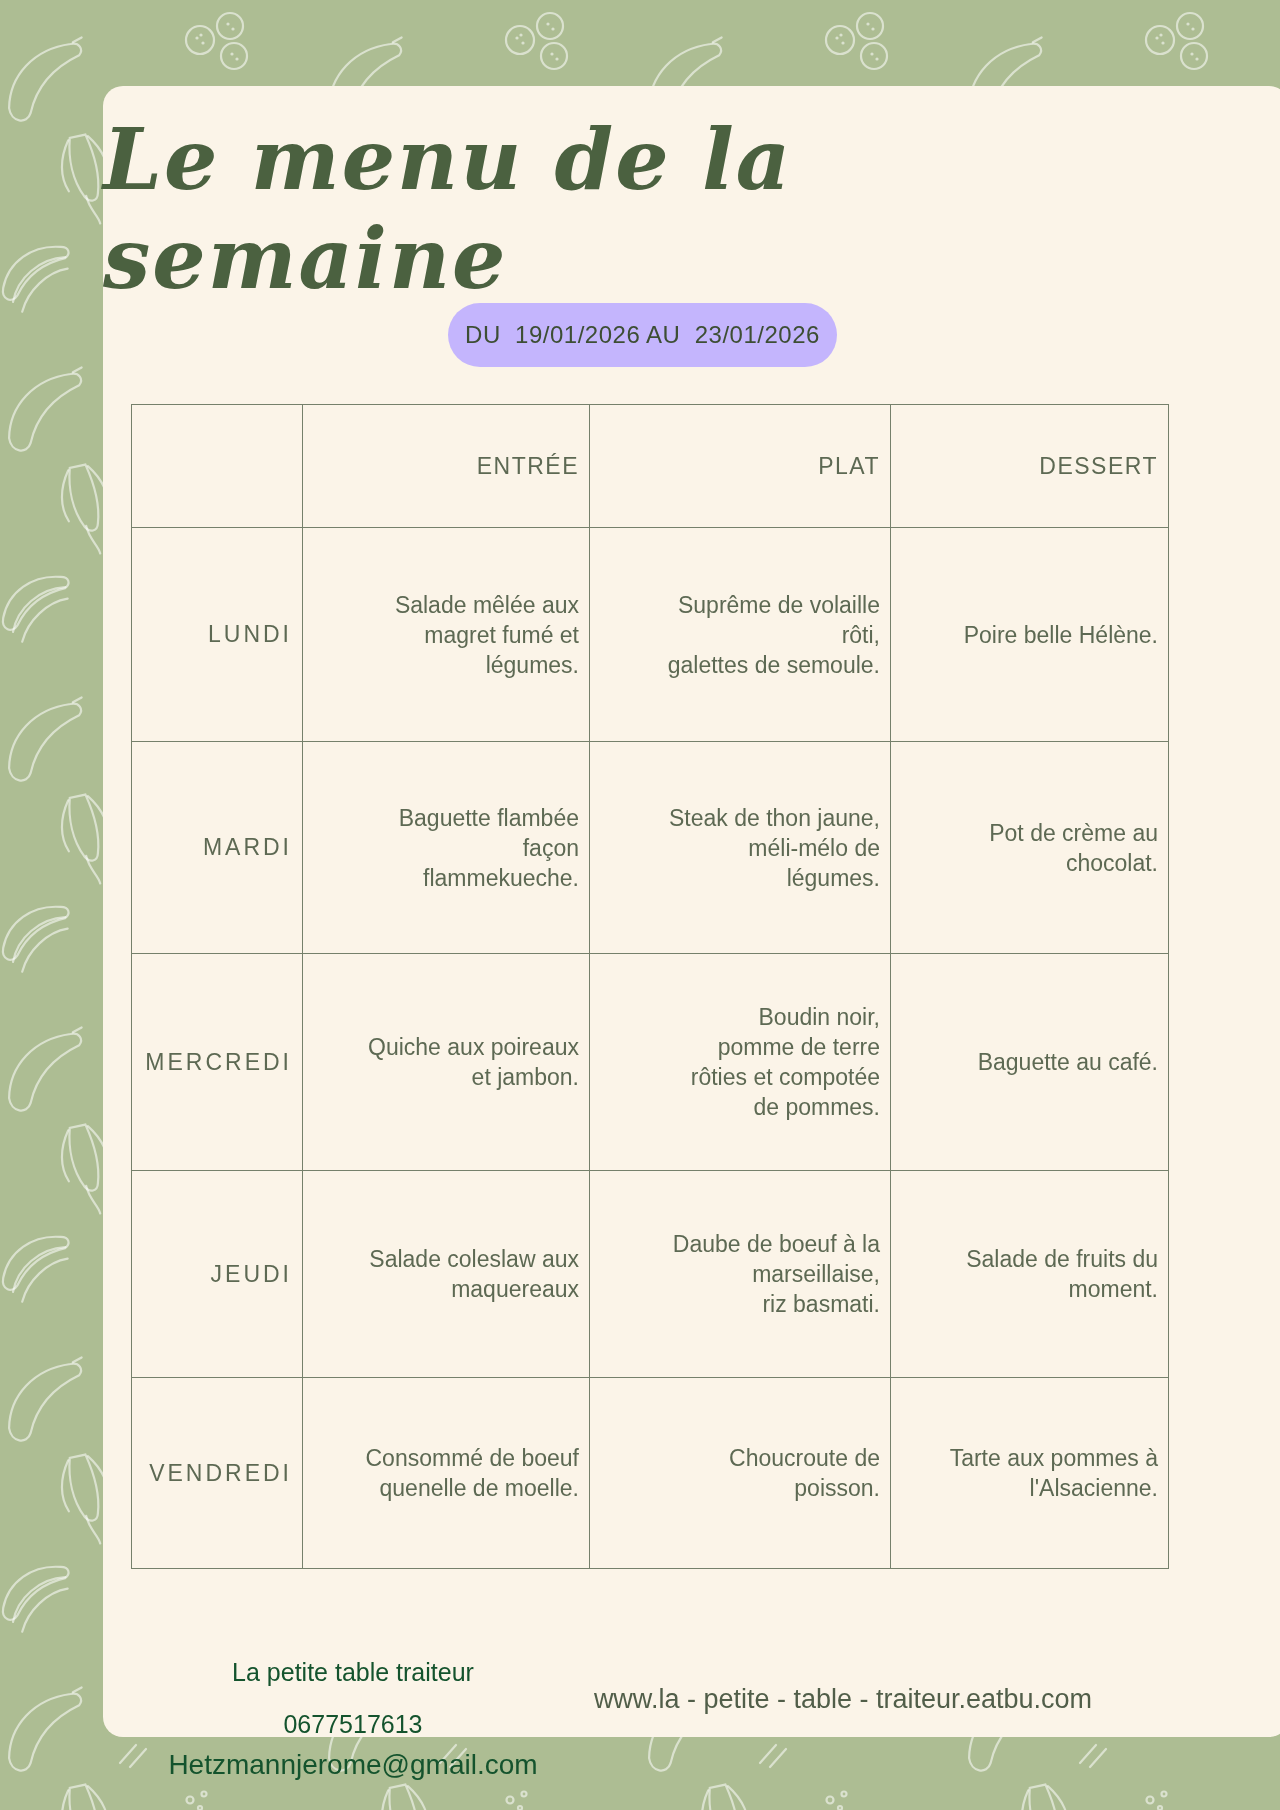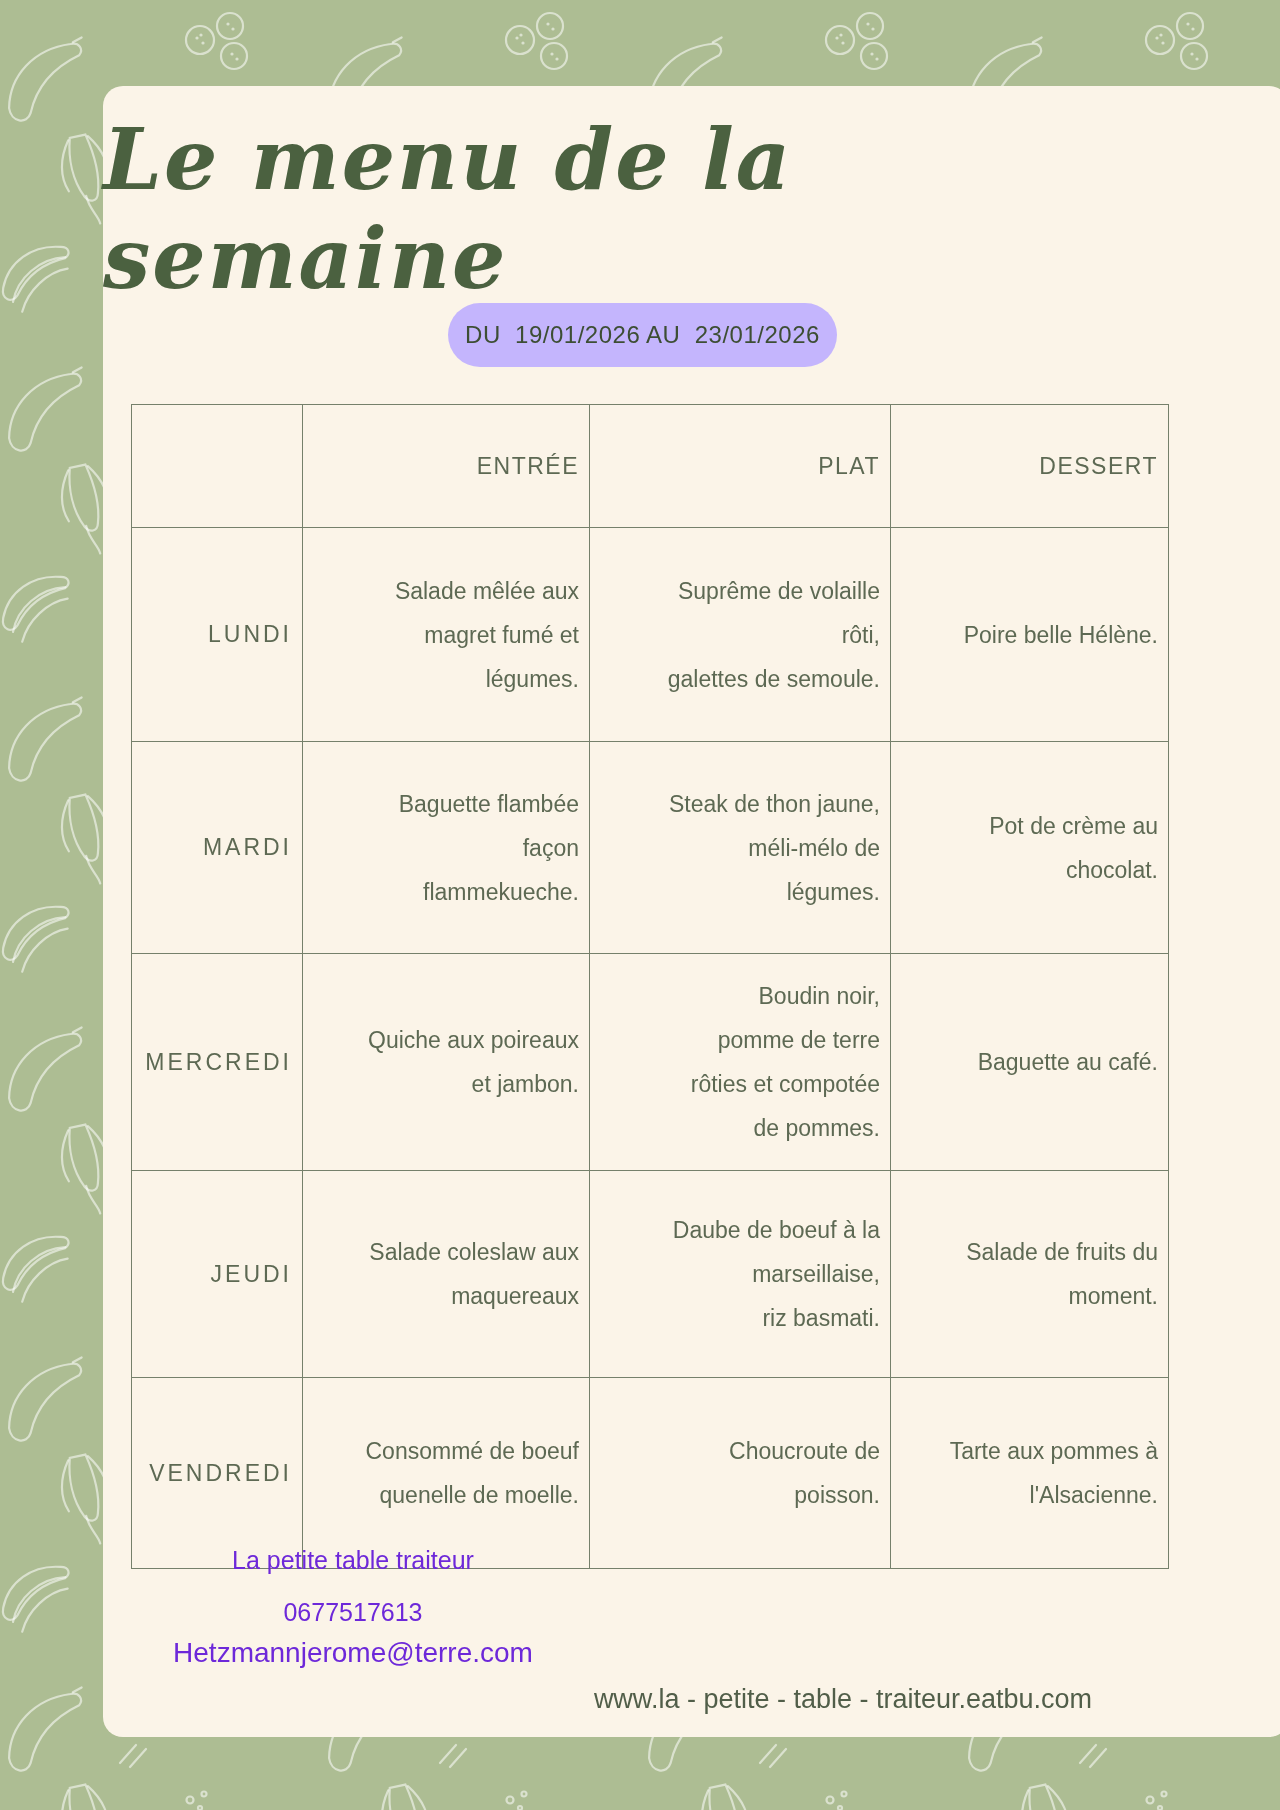--- a/index.html
+++ b/index.html
@@ -33,24 +33,24 @@
     border-collapse:collapse;table-layout:fixed;width:1037px;
   }
   table.menu td{
     border:1px solid #75806b;
     text-align:right;vertical-align:middle;
     color:#5d6953;font-size:23px;padding:0 10px;box-sizing:border-box;
   }
   td.corner{border:none;background:transparent;}
   td.head{letter-spacing:1.5px;}
   td.day{letter-spacing:3px;}
-  td.dish{white-space:pre-line;line-height:44px;}
+  td.dish{white-space:pre-line;line-height:30px;}
   .footer-left{
-    position:absolute;left:30px;top:1456px;width:440px;
-    text-align:center;color:#6d28d9;
+    position:absolute;left:30px;top:1568px;width:440px;
+    text-align:center;color:#14532d;
   }
   .footer-left .biz{font-size:25px;line-height:36px;}
   .footer-left .phone{font-size:25px;line-height:36px;margin-top:16px;}
   .footer-left .mail{font-size:28px;line-height:38px;margin-top:4px;}
   .footer-site{
     position:absolute;left:440px;top:1596px;width:600px;
     text-align:center;color:#515e49;font-size:27px;line-height:34px;
   }
 </style>
 </head>
@@ -196,18 +196,18 @@
 poisson.</td>
       <td class="dish">Tarte aux pommes à
 l'Alsacienne.</td>
     </tr>
   </tbody>
     </table>
 
   <div class="footer-left">
     <div class="biz">La petite table traiteur</div>
     <div class="phone">0677517613</div>
-    <div class="mail">Hetzmannjerome@terre.com</div>
+    <div class="mail">Hetzmannjerome@gmail.com</div>
   </div>
 
   <div class="footer-site">www.la - petite - table - traiteur.eatbu.com</div>
 
 </div>
 
 </body></html>

